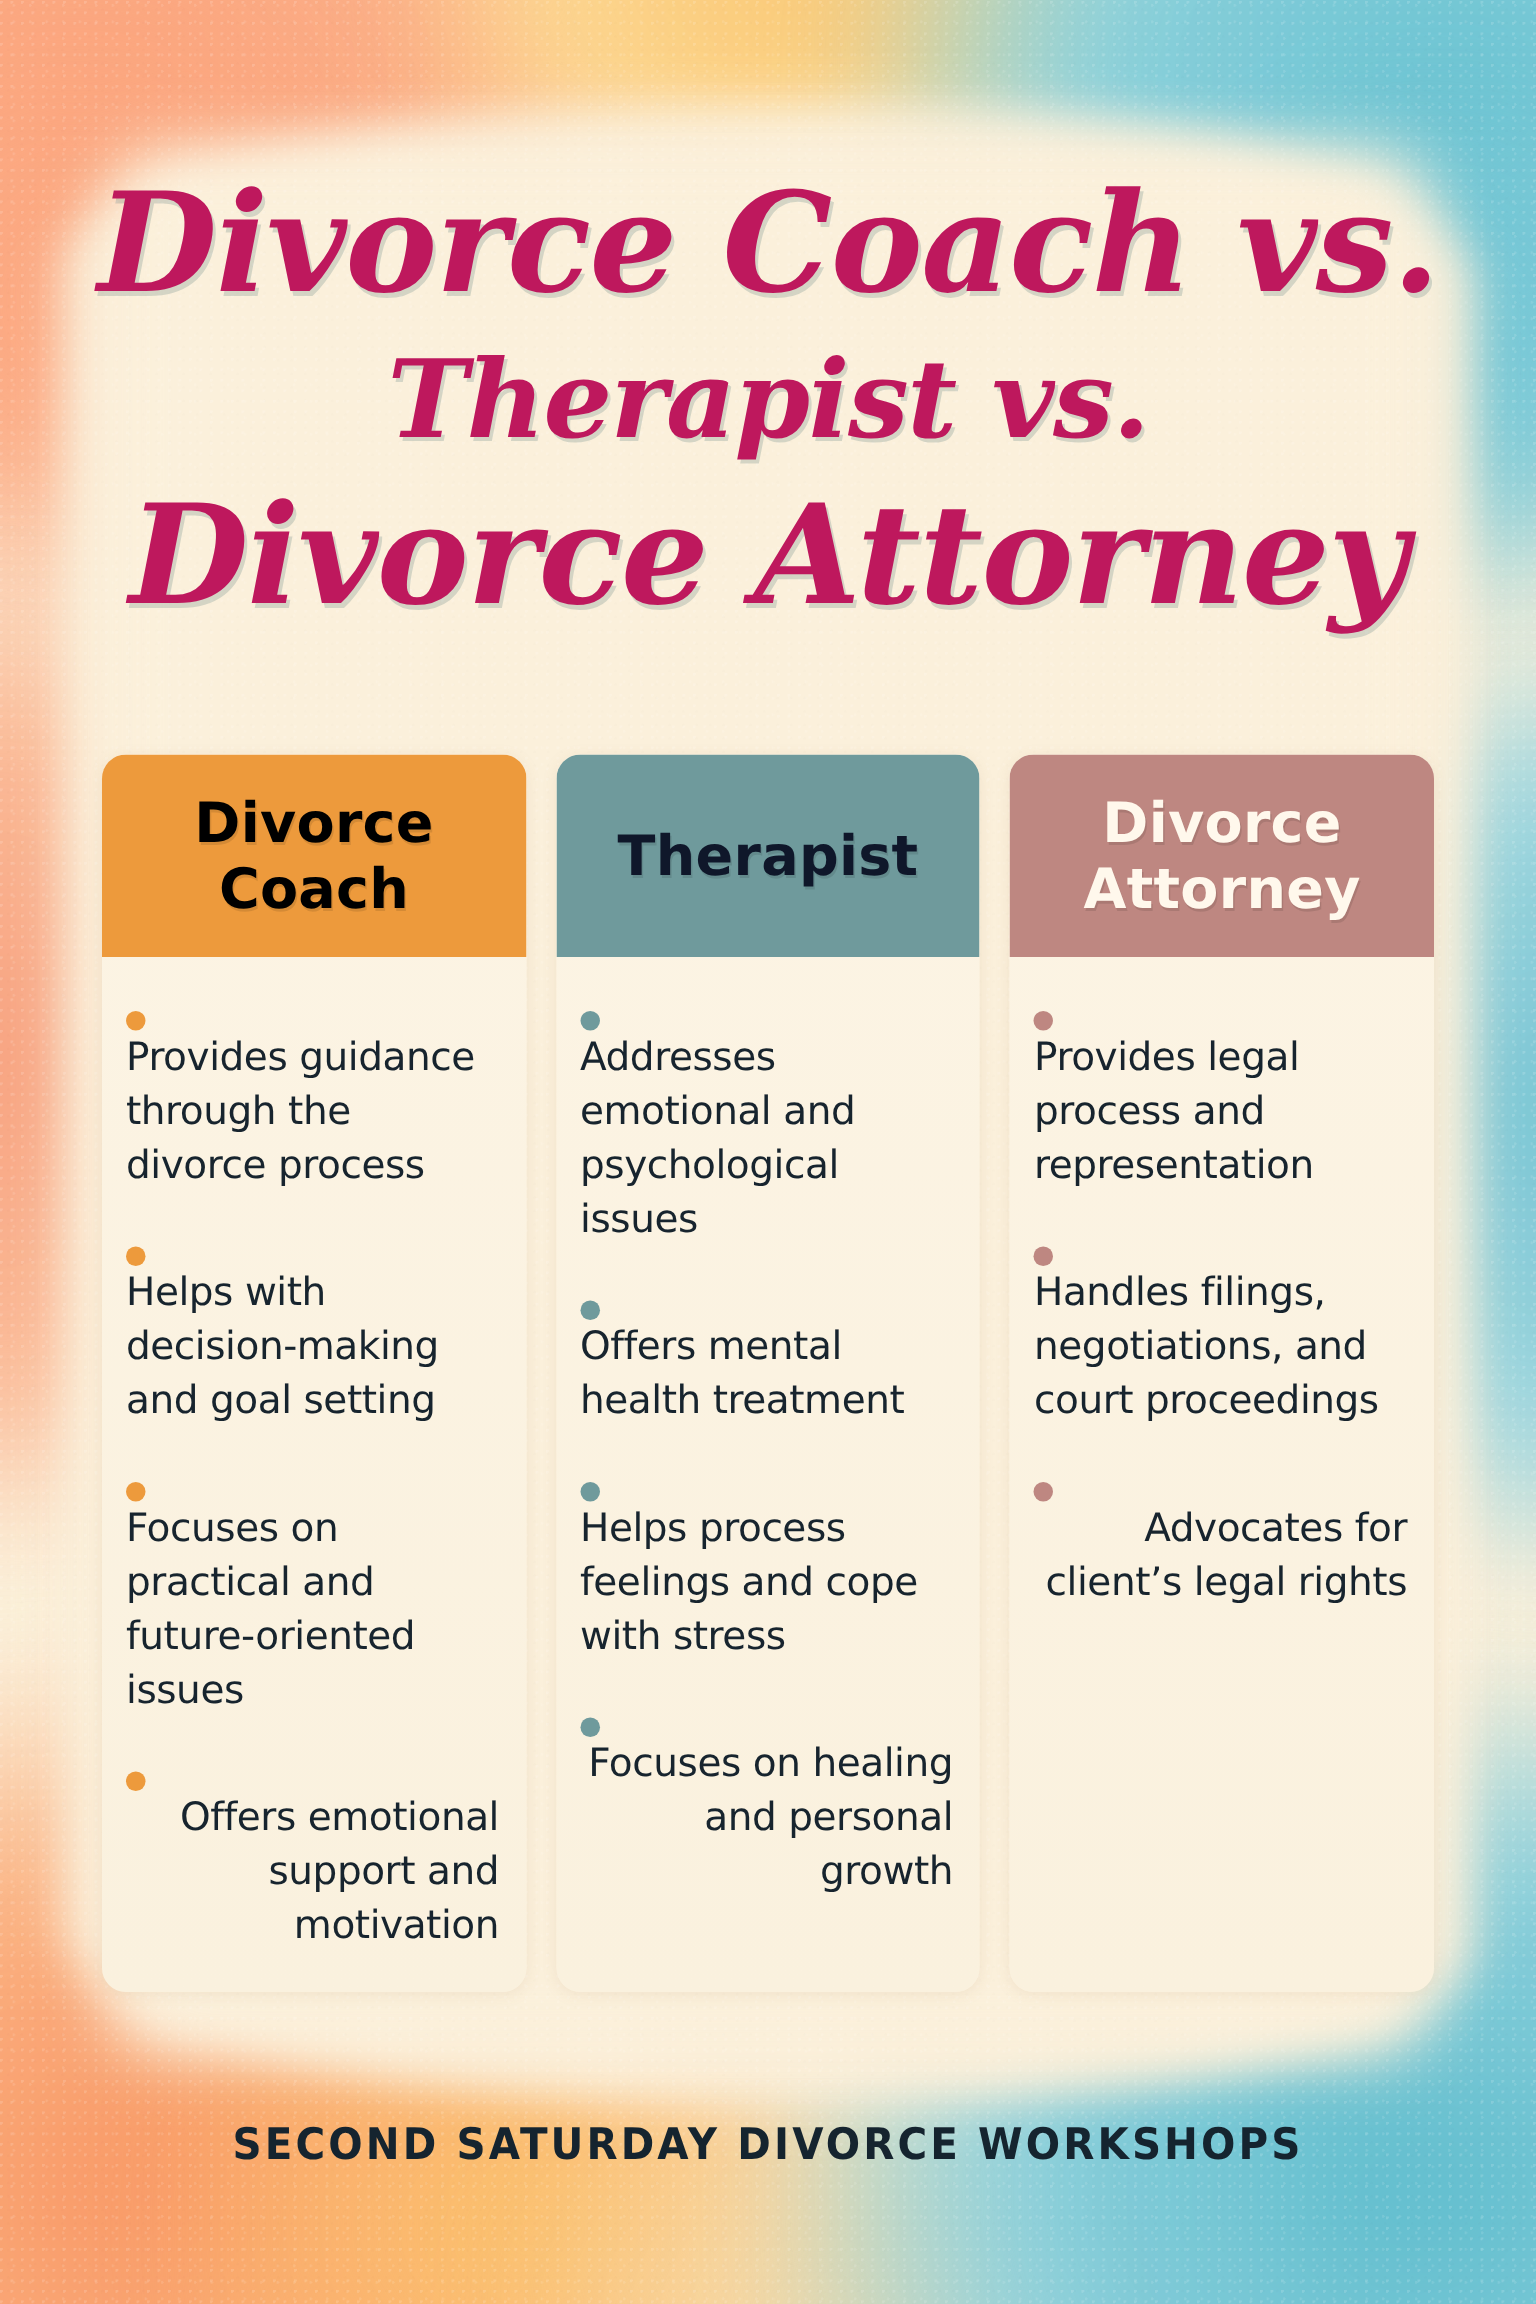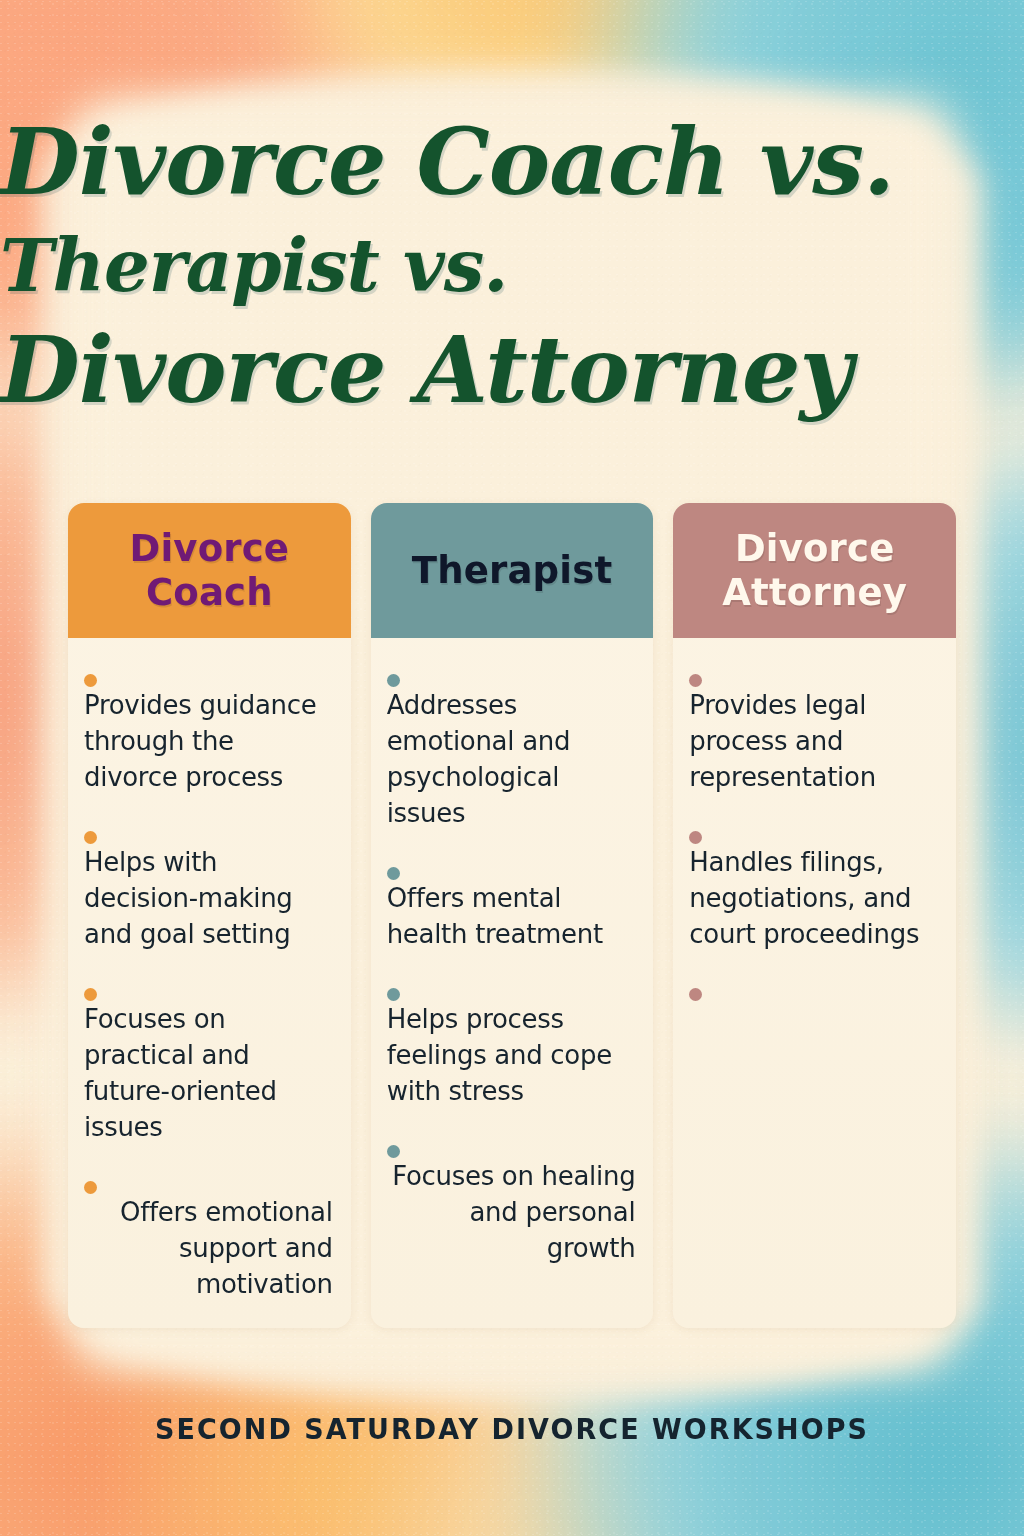--- a/index.html
+++ b/index.html
@@ -57,22 +57,22 @@
       radial-gradient(circle at 12% 22%, rgba(255,255,255,.55) 0 1px, transparent 1px),
       radial-gradient(circle at 58% 71%, rgba(0,0,0,.04) 0 1px, transparent 1px),
       radial-gradient(circle at 83% 34%, rgba(255,255,255,.4) 0 1px, transparent 1px);
     background-size:7px 7px, 9px 9px, 11px 11px;}
 
   #content{position:absolute;inset:0;z-index:3;}
 
   
   .title{
     position:absolute;left:0;right:0;top:110px;
-    text-align:left;
-    color:#14532d;
+    text-align:center;
+    color:#be185d;
     font-family:"DejaVu Serif", serif;
     font-style:italic;
     font-weight:700;
     font-size:92px;
     line-height:104px;
     letter-spacing:-1px;
     text-shadow:2px 3px 0 rgba(14,70,80,.16);
   }
   .title .l{display:block;white-space:nowrap;}
   .title .l1{font-size:92px;}
@@ -161,21 +161,21 @@
 
   <div class="title">
     <span class="l l1">Divorce Coach vs.</span>
     <span class="l l2">Therapist vs.</span>
     <span class="l l3">Divorce Attorney</span>
   </div>
 
   <div class="cols">
 
     <div class="card">
-      <div class="card-head" style="background-color: rgb(237, 154, 60); color: #701a75; padding-left: 12px;">Divorce Coach</div>
+      <div class="card-head" style="background-color: rgb(237, 154, 60); color: #000000; padding-left: 12px;">Divorce Coach</div>
       <div class="card-body">
         <ul class="bullets">
           <li>
             <span class="dot" style="background-color: rgb(237, 154, 60);"></span>
             <span class="btext">Provides guidance through the divorce process</span>
           </li>
           <li>
             <span class="dot" style="background-color: rgb(237, 154, 60);"></span>
             <span class="btext">Helps with decision-making and goal setting</span>
           </li>
@@ -222,20 +222,21 @@
           <li>
             <span class="dot" style="background-color: rgb(190, 135, 129);"></span>
             <span class="btext">Provides legal process and representation</span>
           </li>
           <li>
             <span class="dot" style="background-color: rgb(190, 135, 129);"></span>
             <span class="btext">Handles filings, negotiations, and court proceedings</span>
           </li>
           <li>
             <span class="dot" style="background-color: rgb(190, 135, 129);"></span>
+            <span class="btext">Advocates for client’s legal rights</span>
           </li>
         </ul>
       </div>
     </div>
 
   </div>
 
   <div class="footer">SECOND SATURDAY DIVORCE WORKSHOPS</div>
 
 </div>

